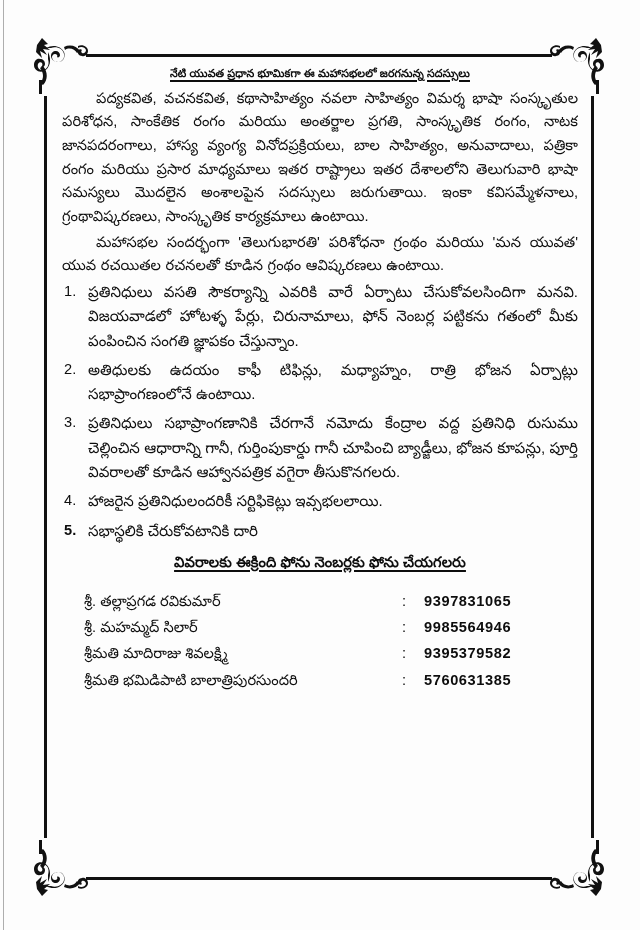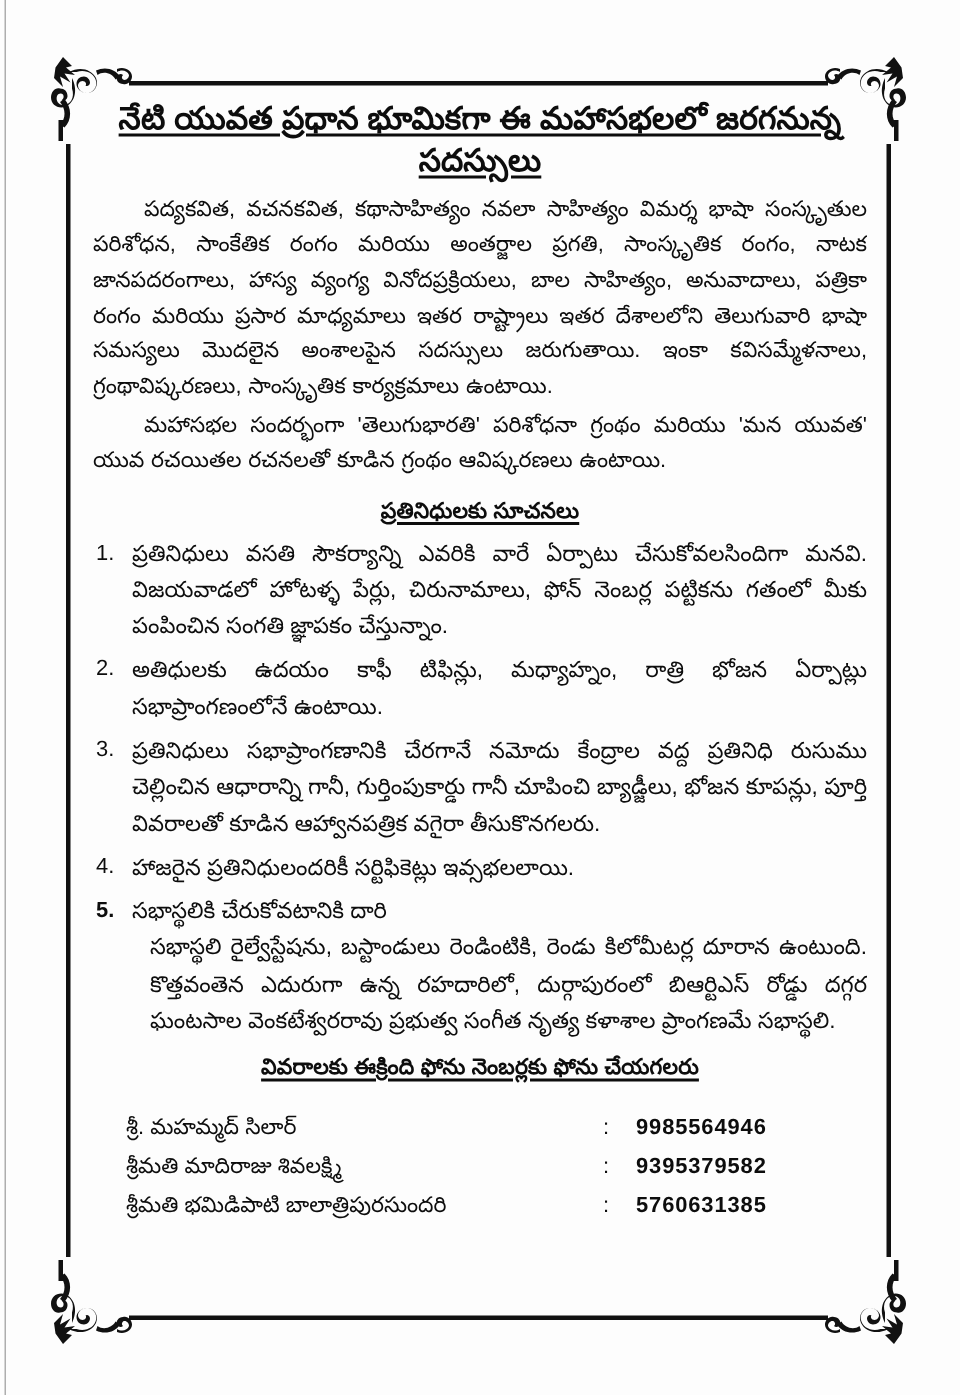--- a/index.html
+++ b/index.html
@@ -61,21 +61,21 @@
   #content {
     position: absolute;
     left: 62px; top: 66px;
     width: 516px; height: 800px;
     overflow: hidden;
   }
 
   .heading {
     text-align: center;
     font-weight: bold;
-    font-size: 21px;
+    font-size: 11px;
     letter-spacing: .1px;
     text-decoration: underline;
     text-underline-offset: 3px;
     text-decoration-thickness: 1.6px;
     margin: 0 0 6px 0;
     line-height: 1.35;
   }
   .heading.sub {
     font-size: 14.6px;
     margin-top: 12px;
@@ -204,46 +204,49 @@
   </div>
 
   <div id="content">
 
     <h1 class="heading">నేటి యువత ప్రధాన భూమికగా ఈ మహాసభలలో జరగనున్న సదస్సులు</h1>
 
     <p class="para">పద్యకవిత, వచనకవిత, కథాసాహిత్యం నవలా సాహిత్యం విమర్శ భాషా సంస్కృతుల పరిశోధన,   సాంకేతిక రంగం మరియు అంతర్జాల ప్రగతి, సాంస్కృతిక రంగం, నాటక జానపదరంగాలు,  హాస్య వ్యంగ్య వినోదప్రక్రియలు, బాల సాహిత్యం, అనువాదాలు, పత్రికా రంగం మరియు ప్రసార మాధ్యమాలు  ఇతర రాష్ట్రాలు ఇతర దేశాలలోని తెలుగువారి భాషా సమస్యలు మొదలైన అంశాలపైన సదస్సులు జరుగుతాయి. ఇంకా కవిసమ్మేళనాలు, గ్రంథావిష్కరణలు, సాంస్కృతిక కార్యక్రమాలు ఉంటాయి.</p>
 
     <p class="para">మహాసభల సందర్భంగా 'తెలుగుభారతి' పరిశోధనా గ్రంథం మరియు 'మన యువత' యువ రచయితల రచనలతో కూడిన గ్రంథం ఆవిష్కరణలు ఉంటాయి.</p>
 
-    <h2 class="heading sub">ప్రతినిధులకు సూచనలు</h2>
 
     <ol class="instructions">
       <li>
         <span class="body-text">ప్రతినిధులు వసతి సౌకర్యాన్ని ఎవరికి వారే ఏర్పాటు చేసుకోవలసిందిగా మనవి. విజయవాడలో హోటళ్ళ పేర్లు, చిరునామాలు, ఫోన్ నెంబర్ల పట్టికను గతంలో మీకు పంపించిన సంగతి జ్ఞాపకం చేస్తున్నాం.</span>
       </li>
       <li>
         <span class="body-text">అతిధులకు ఉదయం కాఫీ టిఫిన్లు, మధ్యాహ్నం, రాత్రి భోజన ఏర్పాట్లు సభాప్రాంగణంలోనే ఉంటాయి.</span>
       </li>
       <li>
         <span class="body-text">ప్రతినిధులు సభాప్రాంగణానికి చేరగానే నమోదు కేంద్రాల వద్ద ప్రతినిధి రుసుము చెల్లించిన ఆధారాన్ని గానీ, గుర్తింపుకార్డు గానీ చూపించి బ్యాడ్జీలు, భోజన కూపన్లు, పూర్తి వివరాలతో కూడిన ఆహ్వానపత్రిక వగైరా తీసుకొనగలరు.</span>
       </li>
       <li>
         <span class="body-text">హాజరైన ప్రతినిధులందరికీ సర్టిఫికెట్లు ఇవ్సభలలాయి.</span>
       </li>
       <li class="bold-lead">
         <span class="lead">సభాస్థలికి చేరుకోవటానికి దారి</span>
-        <span class="body-text indented">సభాస్థలి రైల్వేస్టేషను, బస్టాండులు రెండింటికి, రెండు కిలోమీటర్ల దూరాన ఉంటుంది. కొత్తవంతెన ఎదురుగా ఉన్న రహదారిలో, దుర్గాపురంలో బిఆర్టిఎస్ రోడ్డు దగ్గర ఘంటసాల వెంకటేశ్వరరావు ప్రభుత్వ సంగీత నృత్య కళాశాల ప్రాంగణమే సభాస్థలి.</span>
       </li>
     </ol>
 
     <h2 class="heading contacts">వివరాలకు ఈక్రింది ఫోను నెంబర్లకు ఫోను చేయగలరు</h2>
 
     <table class="contacts">
       <tbody>
         <tr>
+          <td class="c-name">శ్రీ. తల్లాప్రగడ రవికుమార్</td>
+          <td class="c-colon">:</td>
+          <td class="c-phone">9397831065</td>
+        </tr>
+        <tr>
           <td class="c-name">శ్రీ. మహమ్మద్ సిలార్</td>
           <td class="c-colon">:</td>
           <td class="c-phone">9985564946</td>
         </tr>
         <tr>
           <td class="c-name">శ్రీమతి మాదిరాజు శివలక్ష్మి</td>
           <td class="c-colon">:</td>
           <td class="c-phone">9395379582</td>
         </tr>
         <tr>

